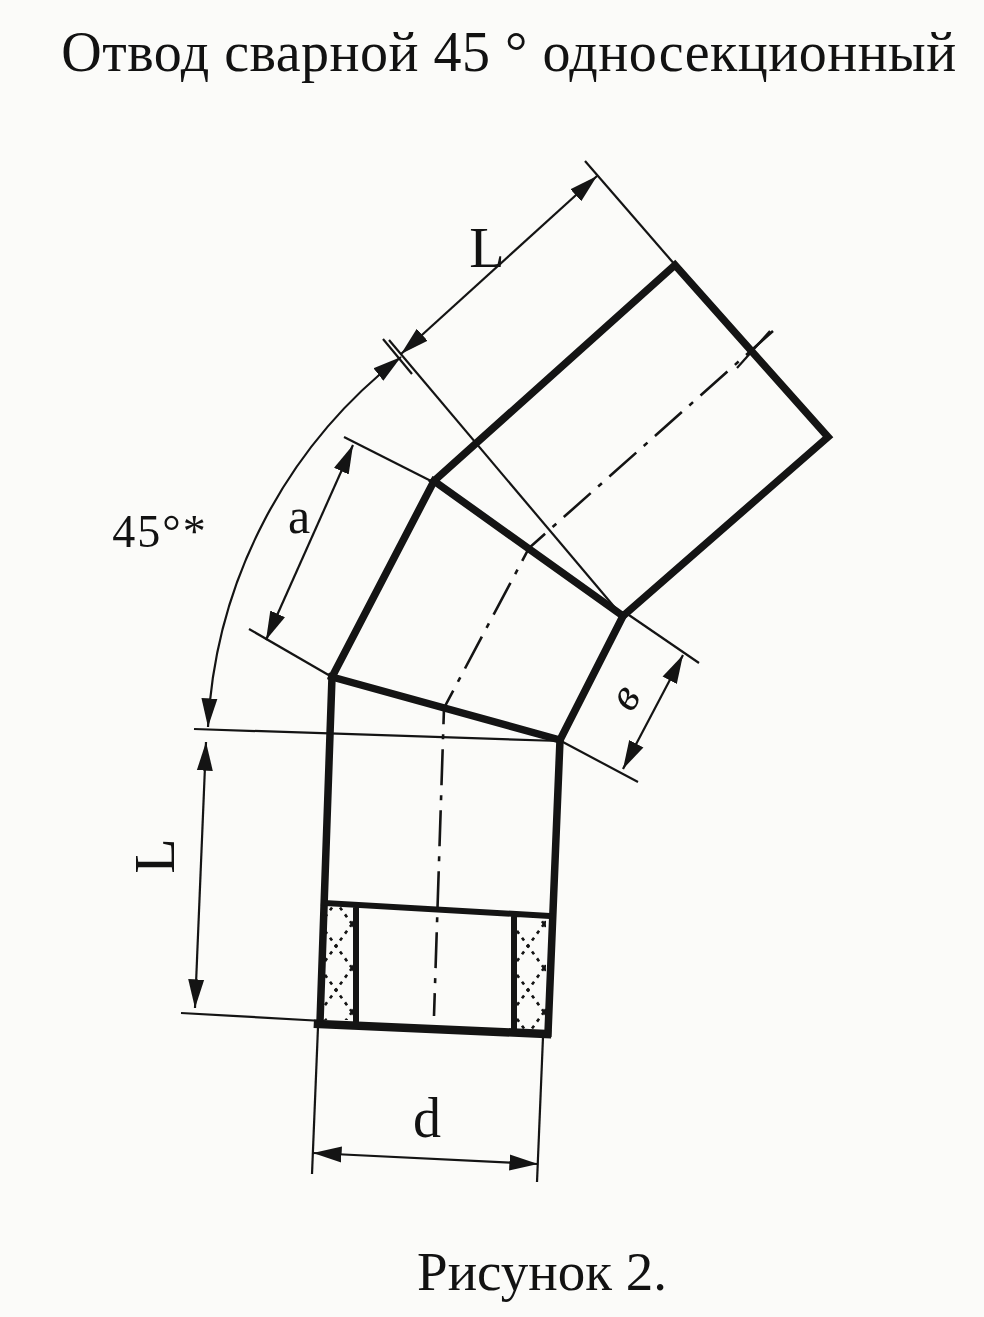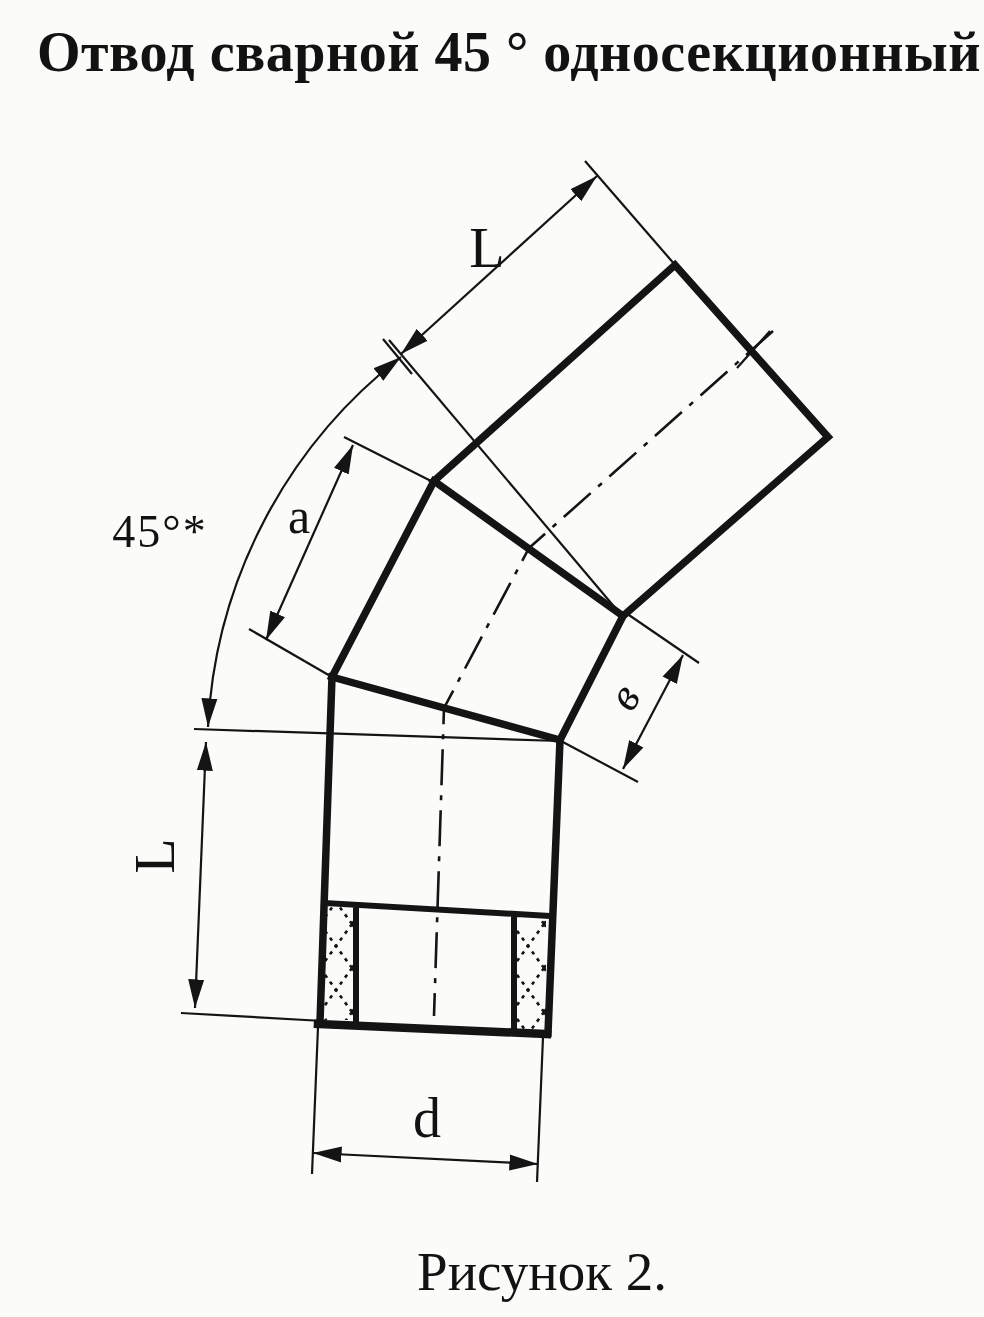--- a/index.html
+++ b/index.html
@@ -5,21 +5,21 @@
   html,body{margin:0;padding:0;}
   body{
     width:984px;height:1317px;
     background:#fbfbf9;
     font-family:"Liberation Serif","DejaVu Serif",serif;
     position:relative;overflow:hidden;
   }
   .page{position:absolute;inset:0;}
   .title{
     position:absolute;top:20px;left:509px;transform:translateX(-50%);
-    white-space:nowrap;font-size:56px;color:#121212;letter-spacing:0.5px;font-weight:bold;
+    white-space:nowrap;font-size:56px;color:#121212;letter-spacing:0.5px;
   }
   .caption{
     position:absolute;top:1240px;left:542px;transform:translateX(-50%);
     white-space:nowrap;font-size:55px;color:#121212;text-align:right;
   }
   svg{position:absolute;inset:0;}
   .thick{stroke:#141414;fill:none;stroke-linecap:square;stroke-linejoin:miter;}
   .thin{stroke:#141414;fill:none;stroke-width:2.2;stroke-linecap:butt;}
   .dim{stroke:#141414;fill:none;stroke-width:2.2;}
   .cl{stroke:#141414;fill:none;stroke-width:2.6;stroke-dasharray:36 10 5 10;}

